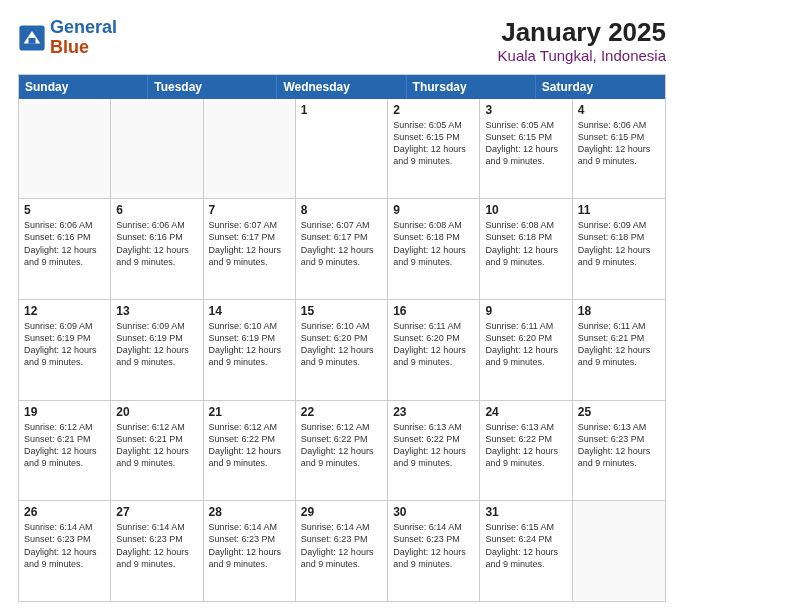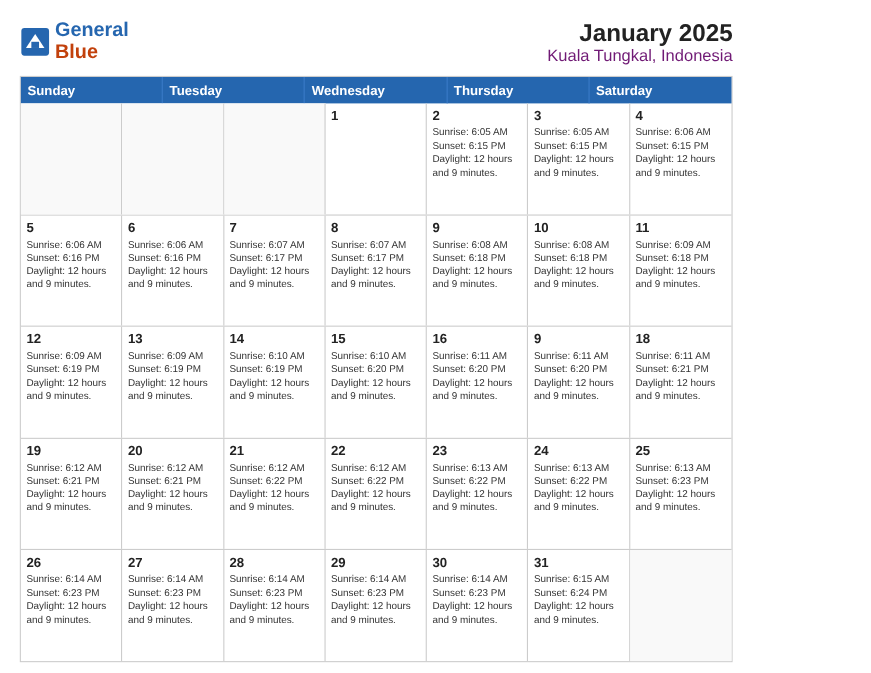--- a/index.html
+++ b/index.html
@@ -38,21 +38,21 @@
       color: #2566af;
     }
     .logo-icon {
       width: 28px;
       height: 28px;
     }
     .title-block {
       text-align: right;
     }
     .main-title {
-      font-size: 22px;
+      font-size: 26px;
       font-weight: bold;
       color: #222;
       line-height: 1.1;
     }
     .subtitle {
       font-size: 15px;
       color: #701a75;
     }
     .calendar {
       flex: 1;

